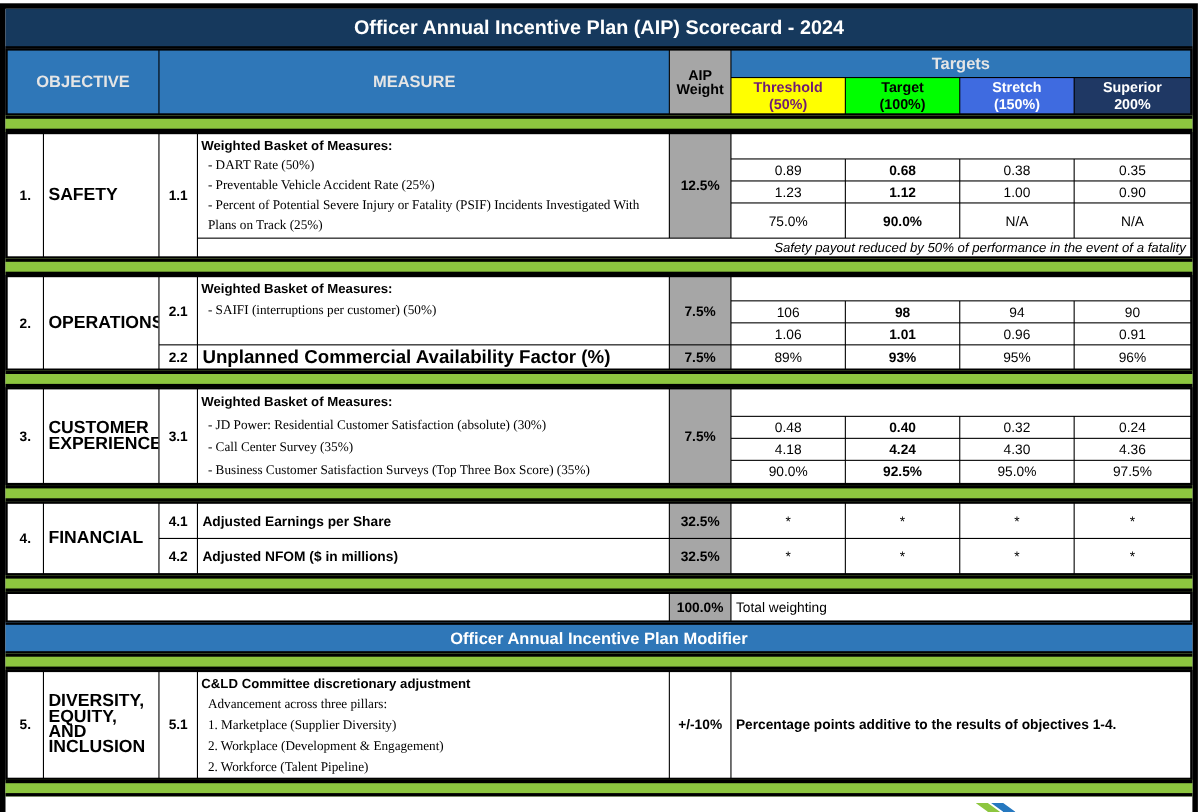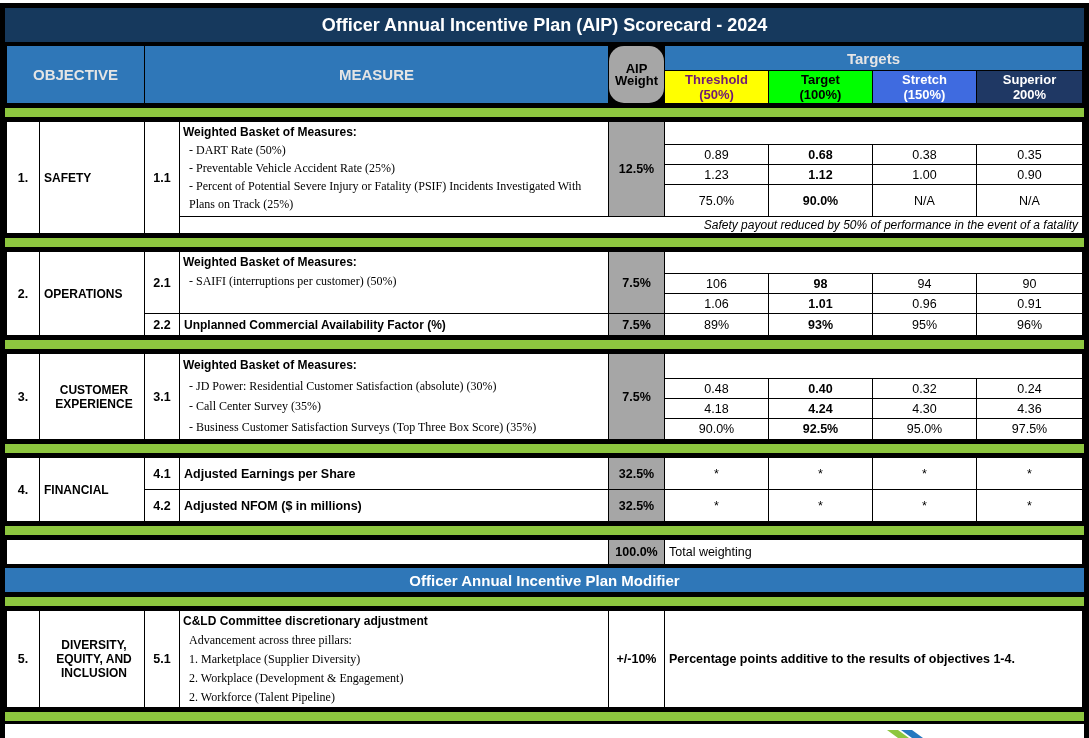--- a/index.html
+++ b/index.html
@@ -12,38 +12,38 @@
   .cell{background:#fff;display:flex;align-items:center;justify-content:center;
     font-size:12.5px;overflow:hidden;}
   .left{justify-content:flex-start;text-align:left;padding-left:4px;}
   .bold{font-weight:bold;}
   .gray{background:#a6a6a6;font-weight:bold;}
   .blue{background:#2f77b8;color:#e5e5e5;font-weight:bold;}
   .hdr{grid-template-rows:24px 32px;}
   .hdr .cell{font-size:13px;}
   .obj-hdr{font-size:15px !important;}
   .meas-hdr{font-size:15px !important;}
-  .weight-hdr{flex-direction:column;font-size:11px;line-height:12px;color:#000;border-radius:15px;}
+  .weight-hdr{flex-direction:column;font-size:11px;line-height:12px;color:#000;}
   .lvl{flex-direction:column;font-weight:bold;font-size:12.5px;line-height:15px;}
   .lvl-threshold{background:#ffff00;color:#701a75;}
   .lvl-target{background:#00ff00;color:#000;}
   .lvl-stretch{background:#3f6be0;color:#fff;}
   .lvl-superior{background:#1f3864;color:#fff;}
   .greenbar{height:9px;background:#8dc63f;border-top:3px solid #000;border-bottom:3px solid #000;}
   .s1{grid-template-rows:22px 19px 19px 31px 16px;}
   .s2{grid-template-rows:21px 19px 19px 21px;}
   .s3{grid-template-rows:24px 19px 19px 20px;}
   .s4{grid-template-rows:31px 31px;}
   .srow{grid-template-rows:24px;}
   .s5{grid-template-rows:96px;}
   .measure{display:block;padding:1px 3px;text-align:left;font-size:12px;}
   .measure > div{line-height:18px;white-space:normal;}
   .m19 > div{line-height:19px;}
   .m21 > div{line-height:20.5px;}
-  .objname{font-size:12px;line-height:14px;text-align:center;}
+  .objname{font-size:16px;line-height:14px;}
   .note{justify-content:flex-end;padding-right:4px;font-style:italic;font-size:12px;}
   .bluebar{height:24px;background:#2f77b8;color:#fff;font-weight:bold;font-size:15px;
     display:flex;align-items:center;justify-content:center;border-top:2px solid #000;border-bottom:2px solid #000;}
   .logorow{height:48px;display:flex;align-items:center;justify-content:flex-end;padding-right:44px;}
   .brand{display:flex;align-items:center;gap:6px;}
   .brand-word{color:#1b3a5c;font-weight:bold;font-size:32px;letter-spacing:-1px;line-height:32px;}
   .indent1{padding-left:6px;font-family:Liberation Serif, serif;}
 </style>
 </head>
 <body>
@@ -121,21 +121,21 @@
     <div class="cell" style="grid-area:1/6/2/10"></div>
     <div class="cell" style="grid-area:2/6">106</div>
     <div class="cell bold" style="grid-area:2/7">98</div>
     <div class="cell" style="grid-area:2/8">94</div>
     <div class="cell" style="grid-area:2/9">90</div>
     <div class="cell" style="grid-area:3/6">1.06</div>
     <div class="cell bold" style="grid-area:3/7">1.01</div>
     <div class="cell" style="grid-area:3/8">0.96</div>
     <div class="cell" style="grid-area:3/9">0.91</div>
     <div class="cell bold" style="grid-area:4/3">2.2</div>
-    <div class="cell bold left" style="grid-area:4/4;font-size:12px">Unplanned Commercial Availability Factor (%)</div>
+    <div class="cell bold left" style="grid-area:4/4;font-size:17px">Unplanned Commercial Availability Factor (%)</div>
     <div class="cell gray" style="grid-area:4/5">7.5%</div>
     <div class="cell" style="grid-area:4/6">89%</div>
     <div class="cell bold" style="grid-area:4/7">93%</div>
     <div class="cell" style="grid-area:4/8">95%</div>
     <div class="cell" style="grid-area:4/9">96%</div>
   </div>
 
   <div class="greenbar"></div>
 
   <div class="grid s3">

